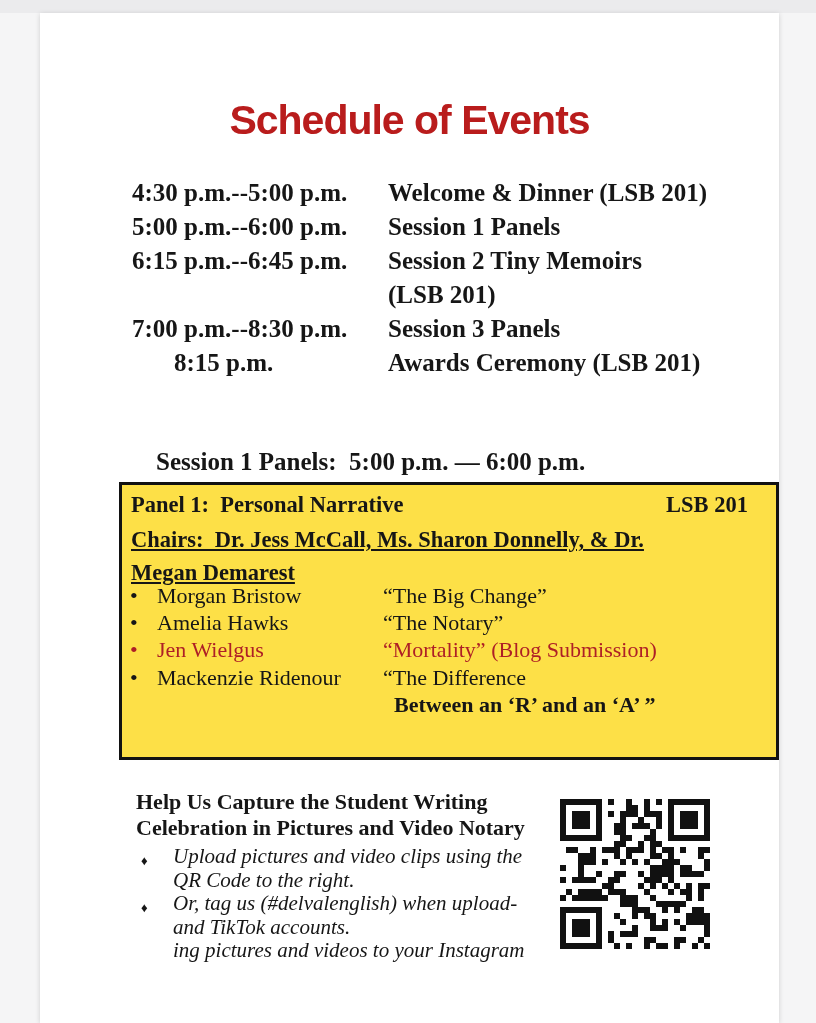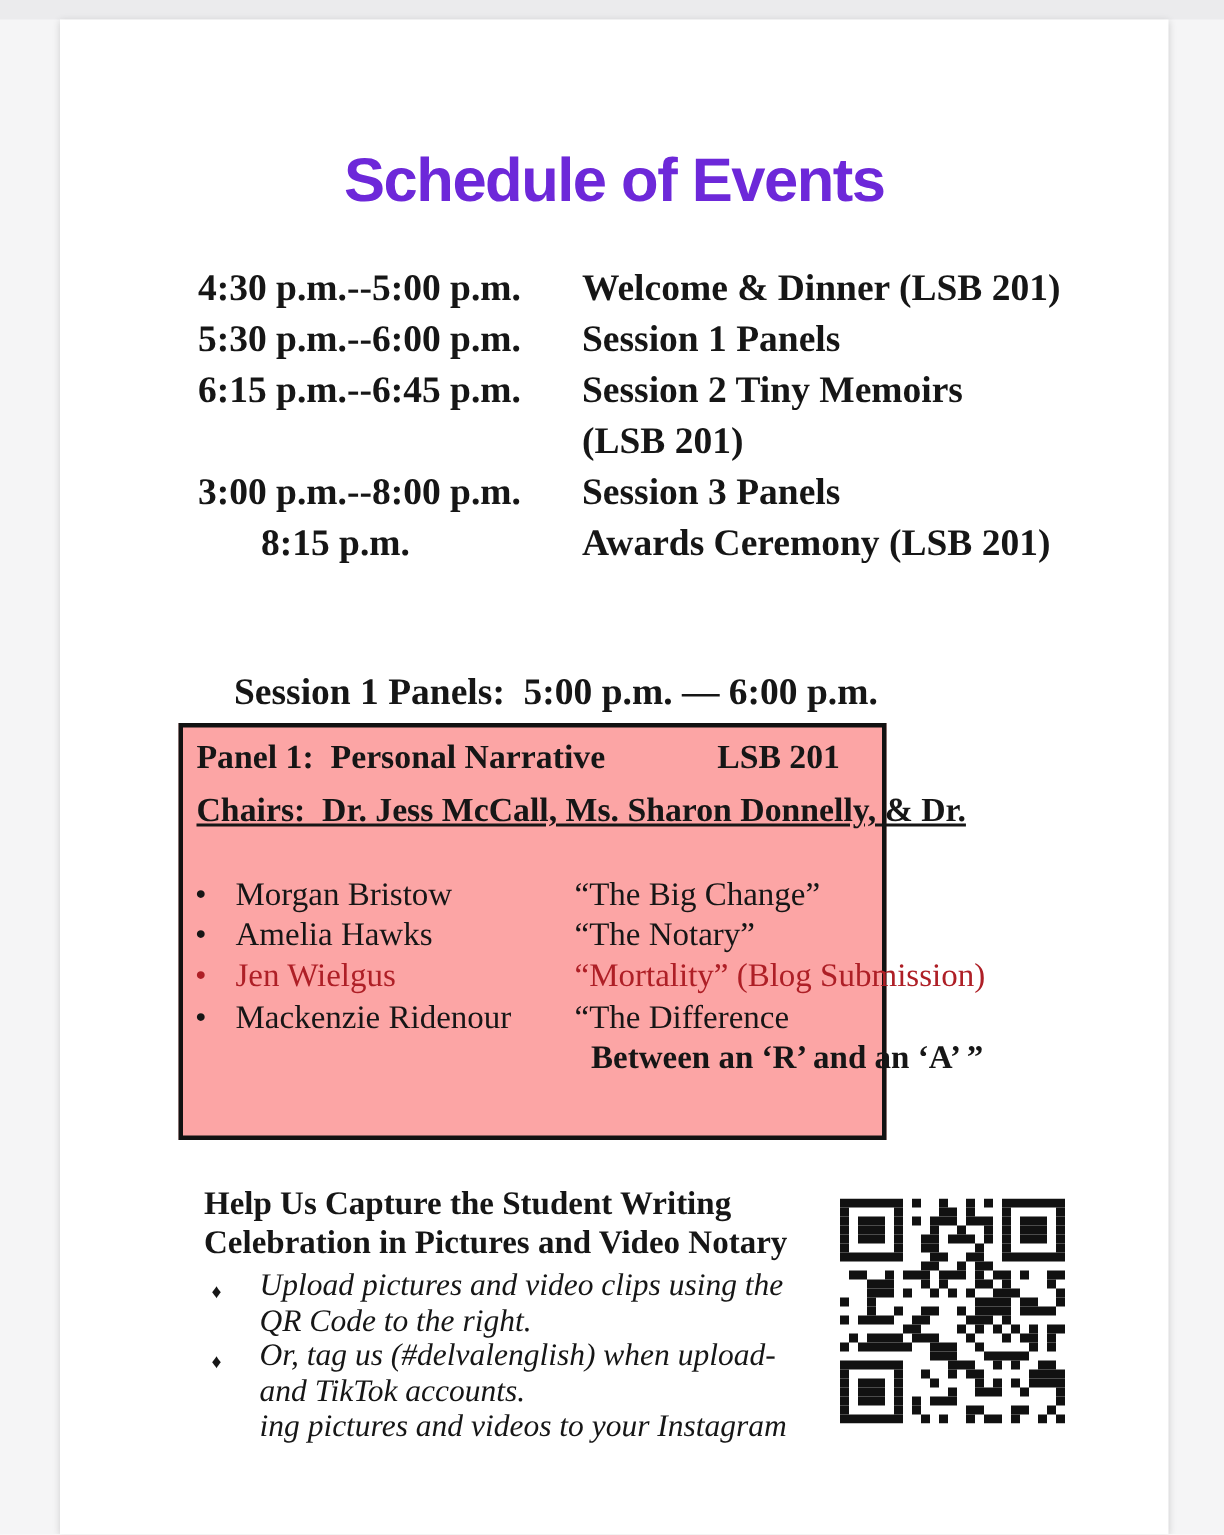--- a/index.html
+++ b/index.html
@@ -4,32 +4,32 @@
 <style>
   html,body{margin:0;padding:0;background:#f5f5f6;}
   .stage{position:relative;width:816px;height:1023px;overflow:hidden;background:#f5f5f6;
          font-family:"Liberation Serif",serif;color:#161616;}
   .top-strip{position:absolute;left:0;top:0;width:816px;height:13px;background:#ebebed;}
   .page{position:absolute;left:40px;top:13px;width:739px;height:1010px;background:#ffffff;
         box-shadow:0 1px 5px rgba(0,0,0,.16);}
   
   .doc-title{position:absolute;left:0;top:84px;width:739px;text-align:center;
              font-family:"Liberation Sans",sans-serif;font-weight:bold;font-size:41px;
-             letter-spacing:-1px;color:#6d28d9;}
+             letter-spacing:-1px;color:#b91c1c;}
   
   .schedule{position:absolute;left:92px;top:163px;font-weight:bold;font-size:25px;line-height:34px;}
   .sched-row{display:flex;align-items:flex-start;}
   .sched-time{width:256px;white-space:pre;flex:0 0 auto;font-family:Liberation Serif, serif;}
   .sched-time.indent{padding-left:42px;width:214px;}
   .sched-event div{white-space:pre;}
   
   .session-heading{position:absolute;left:116px;top:407px;font-weight:bold;font-size:25px;white-space:pre;margin-top:28px;}
   
-  .panel-box{position:absolute;left:79px;top:469px;width:472px;height:278px;border:3px solid #121212;
-             box-sizing:border-box;background:#fca5a5;}
+  .panel-box{position:absolute;left:79px;top:469px;width:660px;height:278px;border:3px solid #121212;
+             box-sizing:border-box;background:#fde047;}
   .panel-head{position:absolute;left:9px;right:28px;top:3px;display:flex;justify-content:space-between;
               font-weight:bold;font-size:22.5px;line-height:33px;white-space:pre;}
   .panel-chairs{position:absolute;left:9px;top:38px;font-weight:bold;font-size:22.5px;line-height:33px;}
   .panel-chairs div{white-space:pre;text-decoration:underline;}
   .panel-list{position:absolute;left:8px;top:97px;right:6px;font-size:22px;line-height:27.2px;}
   .p-row{display:flex;align-items:flex-start;}
   .p-dot{width:27px;flex:0 0 auto;font-size:22px;}
   .p-name{width:226px;flex:0 0 auto;white-space:pre;}
   .p-work div{white-space:pre;}
   .p-work .cont{padding-left:11px;font-weight:bold;}
@@ -54,34 +54,34 @@
     <div class="doc-title">Schedule of Events</div>
 
     <div class="schedule">
       <div class="sched-row">
         <div class="sched-time">4:30 p.m.--5:00 p.m.</div>
         <div class="sched-event">
           <div>Welcome &amp; Dinner (LSB 201)</div>
         </div>
       </div>
       <div class="sched-row">
-        <div class="sched-time">5:30 p.m.--6:00 p.m.</div>
+        <div class="sched-time">5:00 p.m.--6:00 p.m.</div>
         <div class="sched-event">
           <div>Session 1 Panels</div>
         </div>
       </div>
       <div class="sched-row">
         <div class="sched-time">6:15 p.m.--6:45 p.m.</div>
         <div class="sched-event">
           <div>Session 2 Tiny Memoirs</div>
           <div>(LSB 201)</div>
         </div>
       </div>
       <div class="sched-row">
-        <div class="sched-time">3:00 p.m.--8:00 p.m.</div>
+        <div class="sched-time">7:00 p.m.--8:30 p.m.</div>
         <div class="sched-event">
           <div>Session 3 Panels</div>
         </div>
       </div>
       <div class="sched-row">
         <div class="sched-time indent">8:15 p.m.</div>
         <div class="sched-event">
           <div>Awards Ceremony (LSB 201)</div>
         </div>
       </div>
@@ -89,20 +89,21 @@
 
     <div class="session-heading">Session 1 Panels:  5:00 p.m. — 6:00 p.m.</div>
 
     <div class="panel-box">
       <div class="panel-head">
         <span>Panel 1:  Personal Narrative</span>
         <span>LSB 201</span>
       </div>
       <div class="panel-chairs">
         <div>Chairs:  Dr. Jess McCall, Ms. Sharon Donnelly, &amp; Dr.</div>
+        <div>Megan Demarest</div>
       </div>
       <div class="panel-list">
         <div class="p-row">
           <span class="p-dot">•</span>
           <span class="p-name">Morgan Bristow</span>
           <span class="p-work">
             <div>“The Big Change”</div>
           </span>
         </div>
         <div class="p-row">

